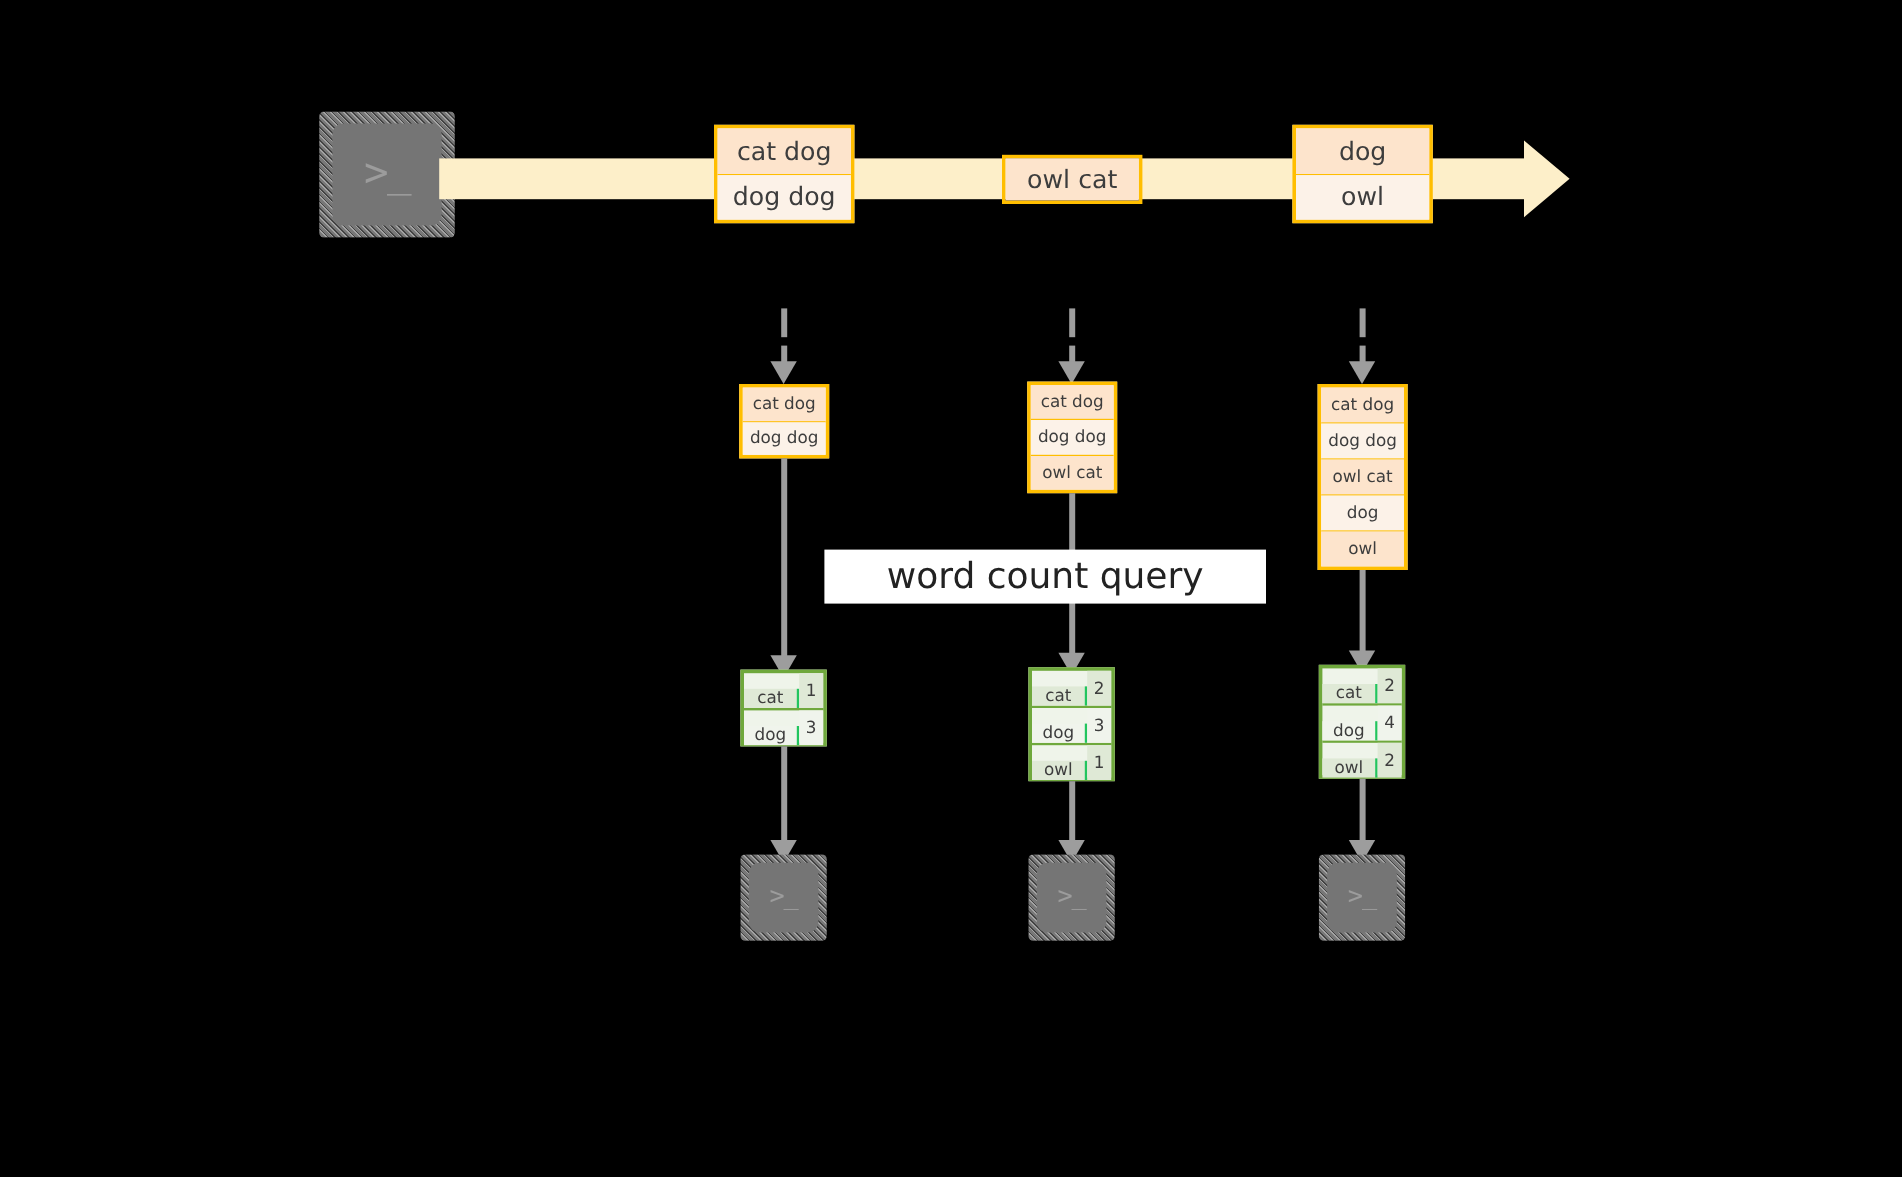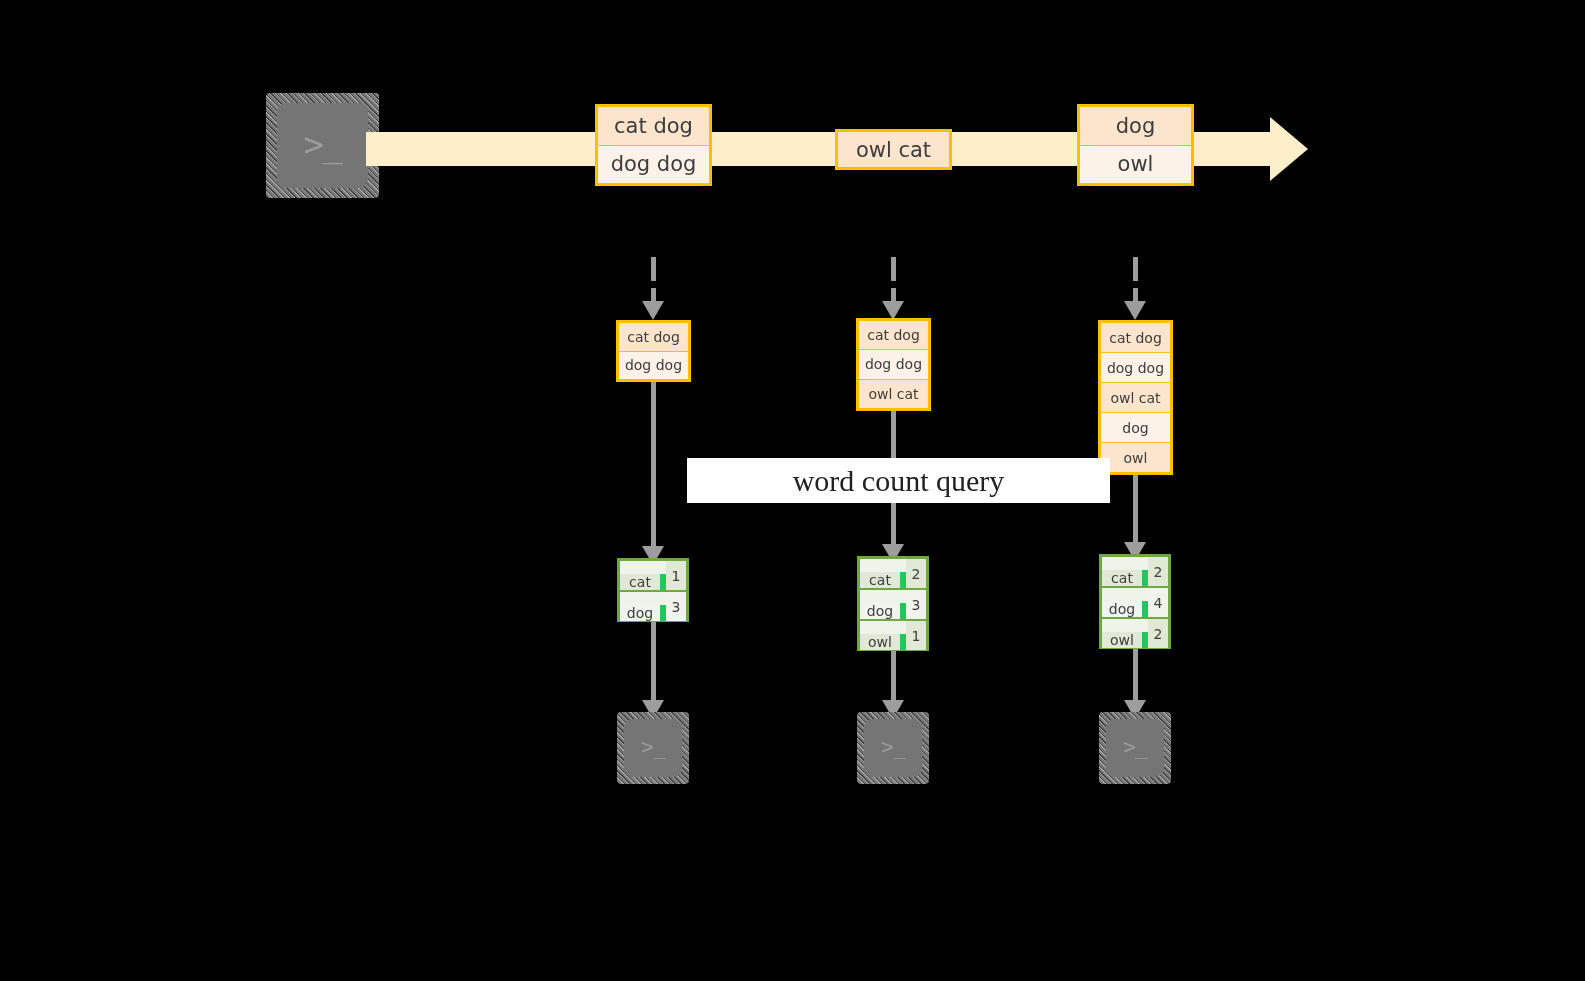--- a/index.html
+++ b/index.html
@@ -94,21 +94,21 @@
   }
   .gtab .grow:last-child { border-bottom:none; }
   .gtab .gcell {
     display:flex;
     align-items:center;
     justify-content:center;
     color:#3d3d3d;
     background:#F0F4EC;
   }
   .gtab .grow.dark .gcell { background:#DFE9D6; }
-  .gtab .gcell.word { border-right:6px solid #22c55e;margin-top:13px; }
+  .gtab .gcell.word { border-right:2px solid #22c55e;margin-top:13px; }
 
   
   .vline {
     position:absolute;
     background:#9d9d9d;
     width:5px;
   }
   .vhead {
     position:absolute;
     width:0; height:0;
@@ -259,17 +259,17 @@
 
   <div class="vline" style="left:1133px; top:649px; height:55px;"></div>
   <div class="vhead" style="left:1124px; top:700px;"></div>
 
   <div class="term" style="left:1099px; top:712px; width:72px; height:72px;">
     <div class="term-inner" style="left:7px; top:7px; right:7px; bottom:7px;">
       <span class="term-glyph" style="font-size:21px;">&gt;_</span>
     </div>
   </div>
 
-  <div class="query-band" style="left:687px; top:458px; width:423px; height:45px;font-family:Liberation Serif, serif;">
+  <div class="query-band" style="left:687px; top:458px; width:368px; height:45px;">
     <span class="qtext" style="font-size:30px;">word count query</span>
   </div>
 
 </div>
 
 </body></html>

